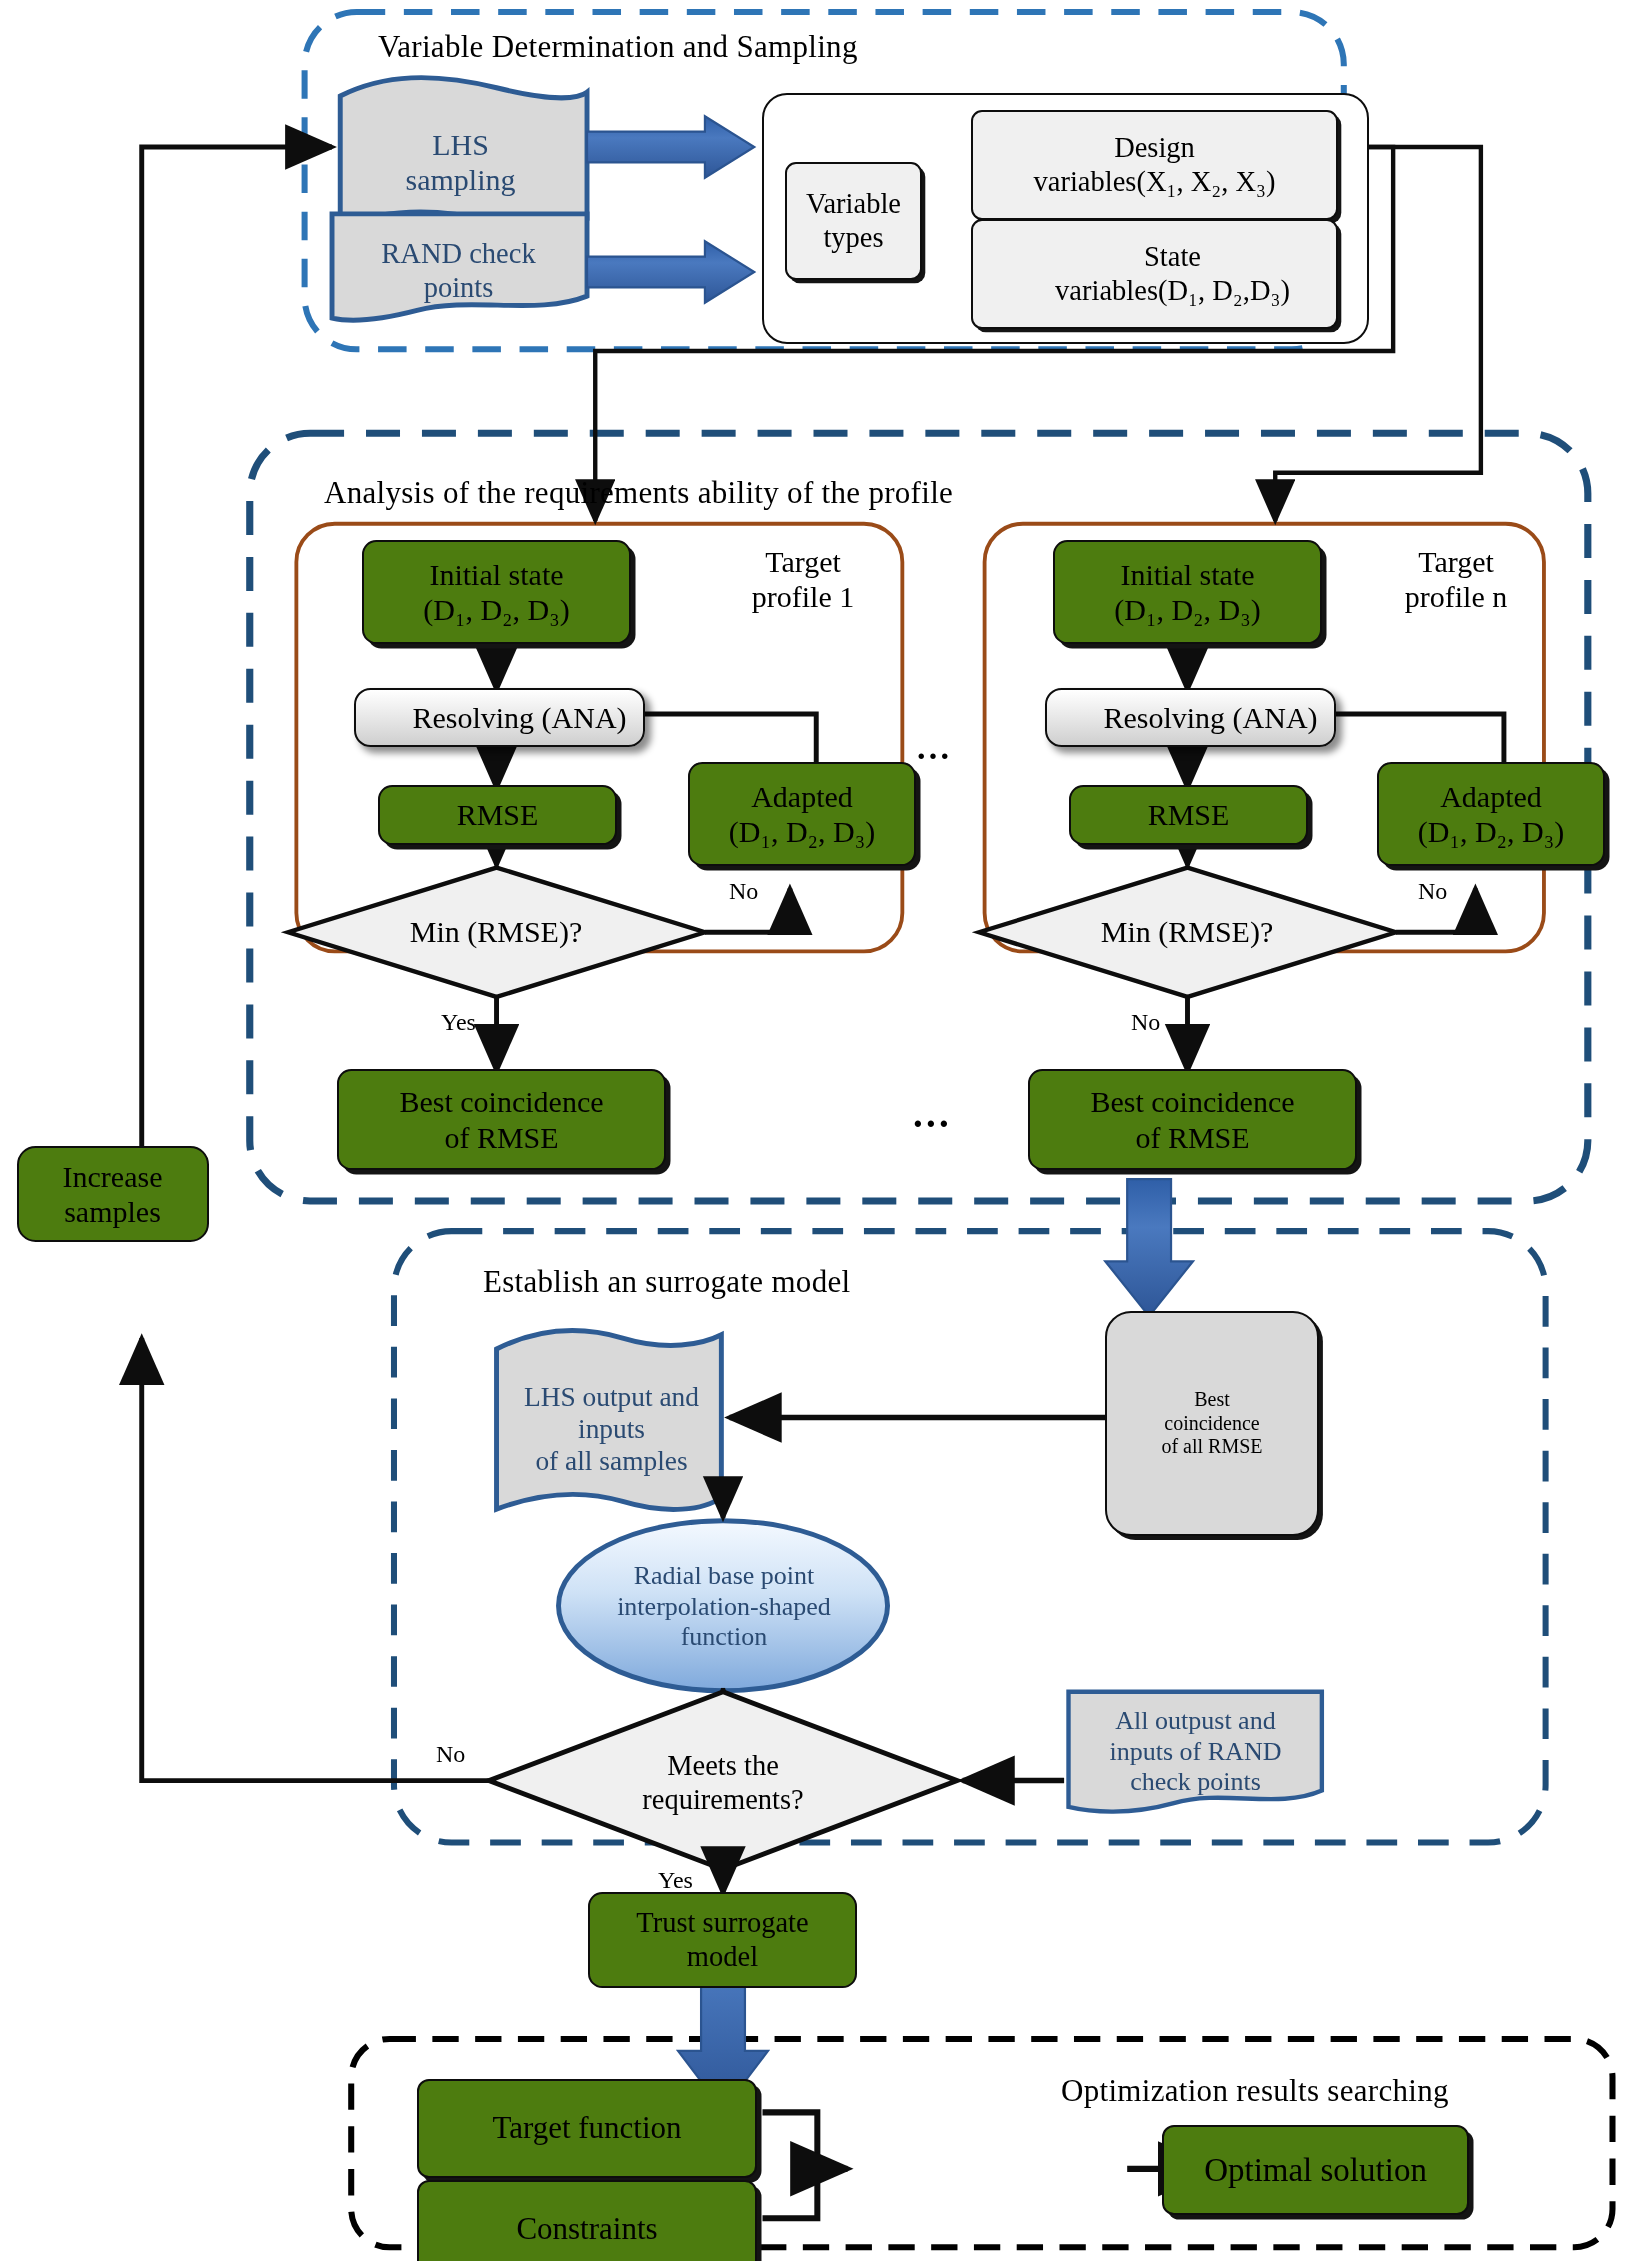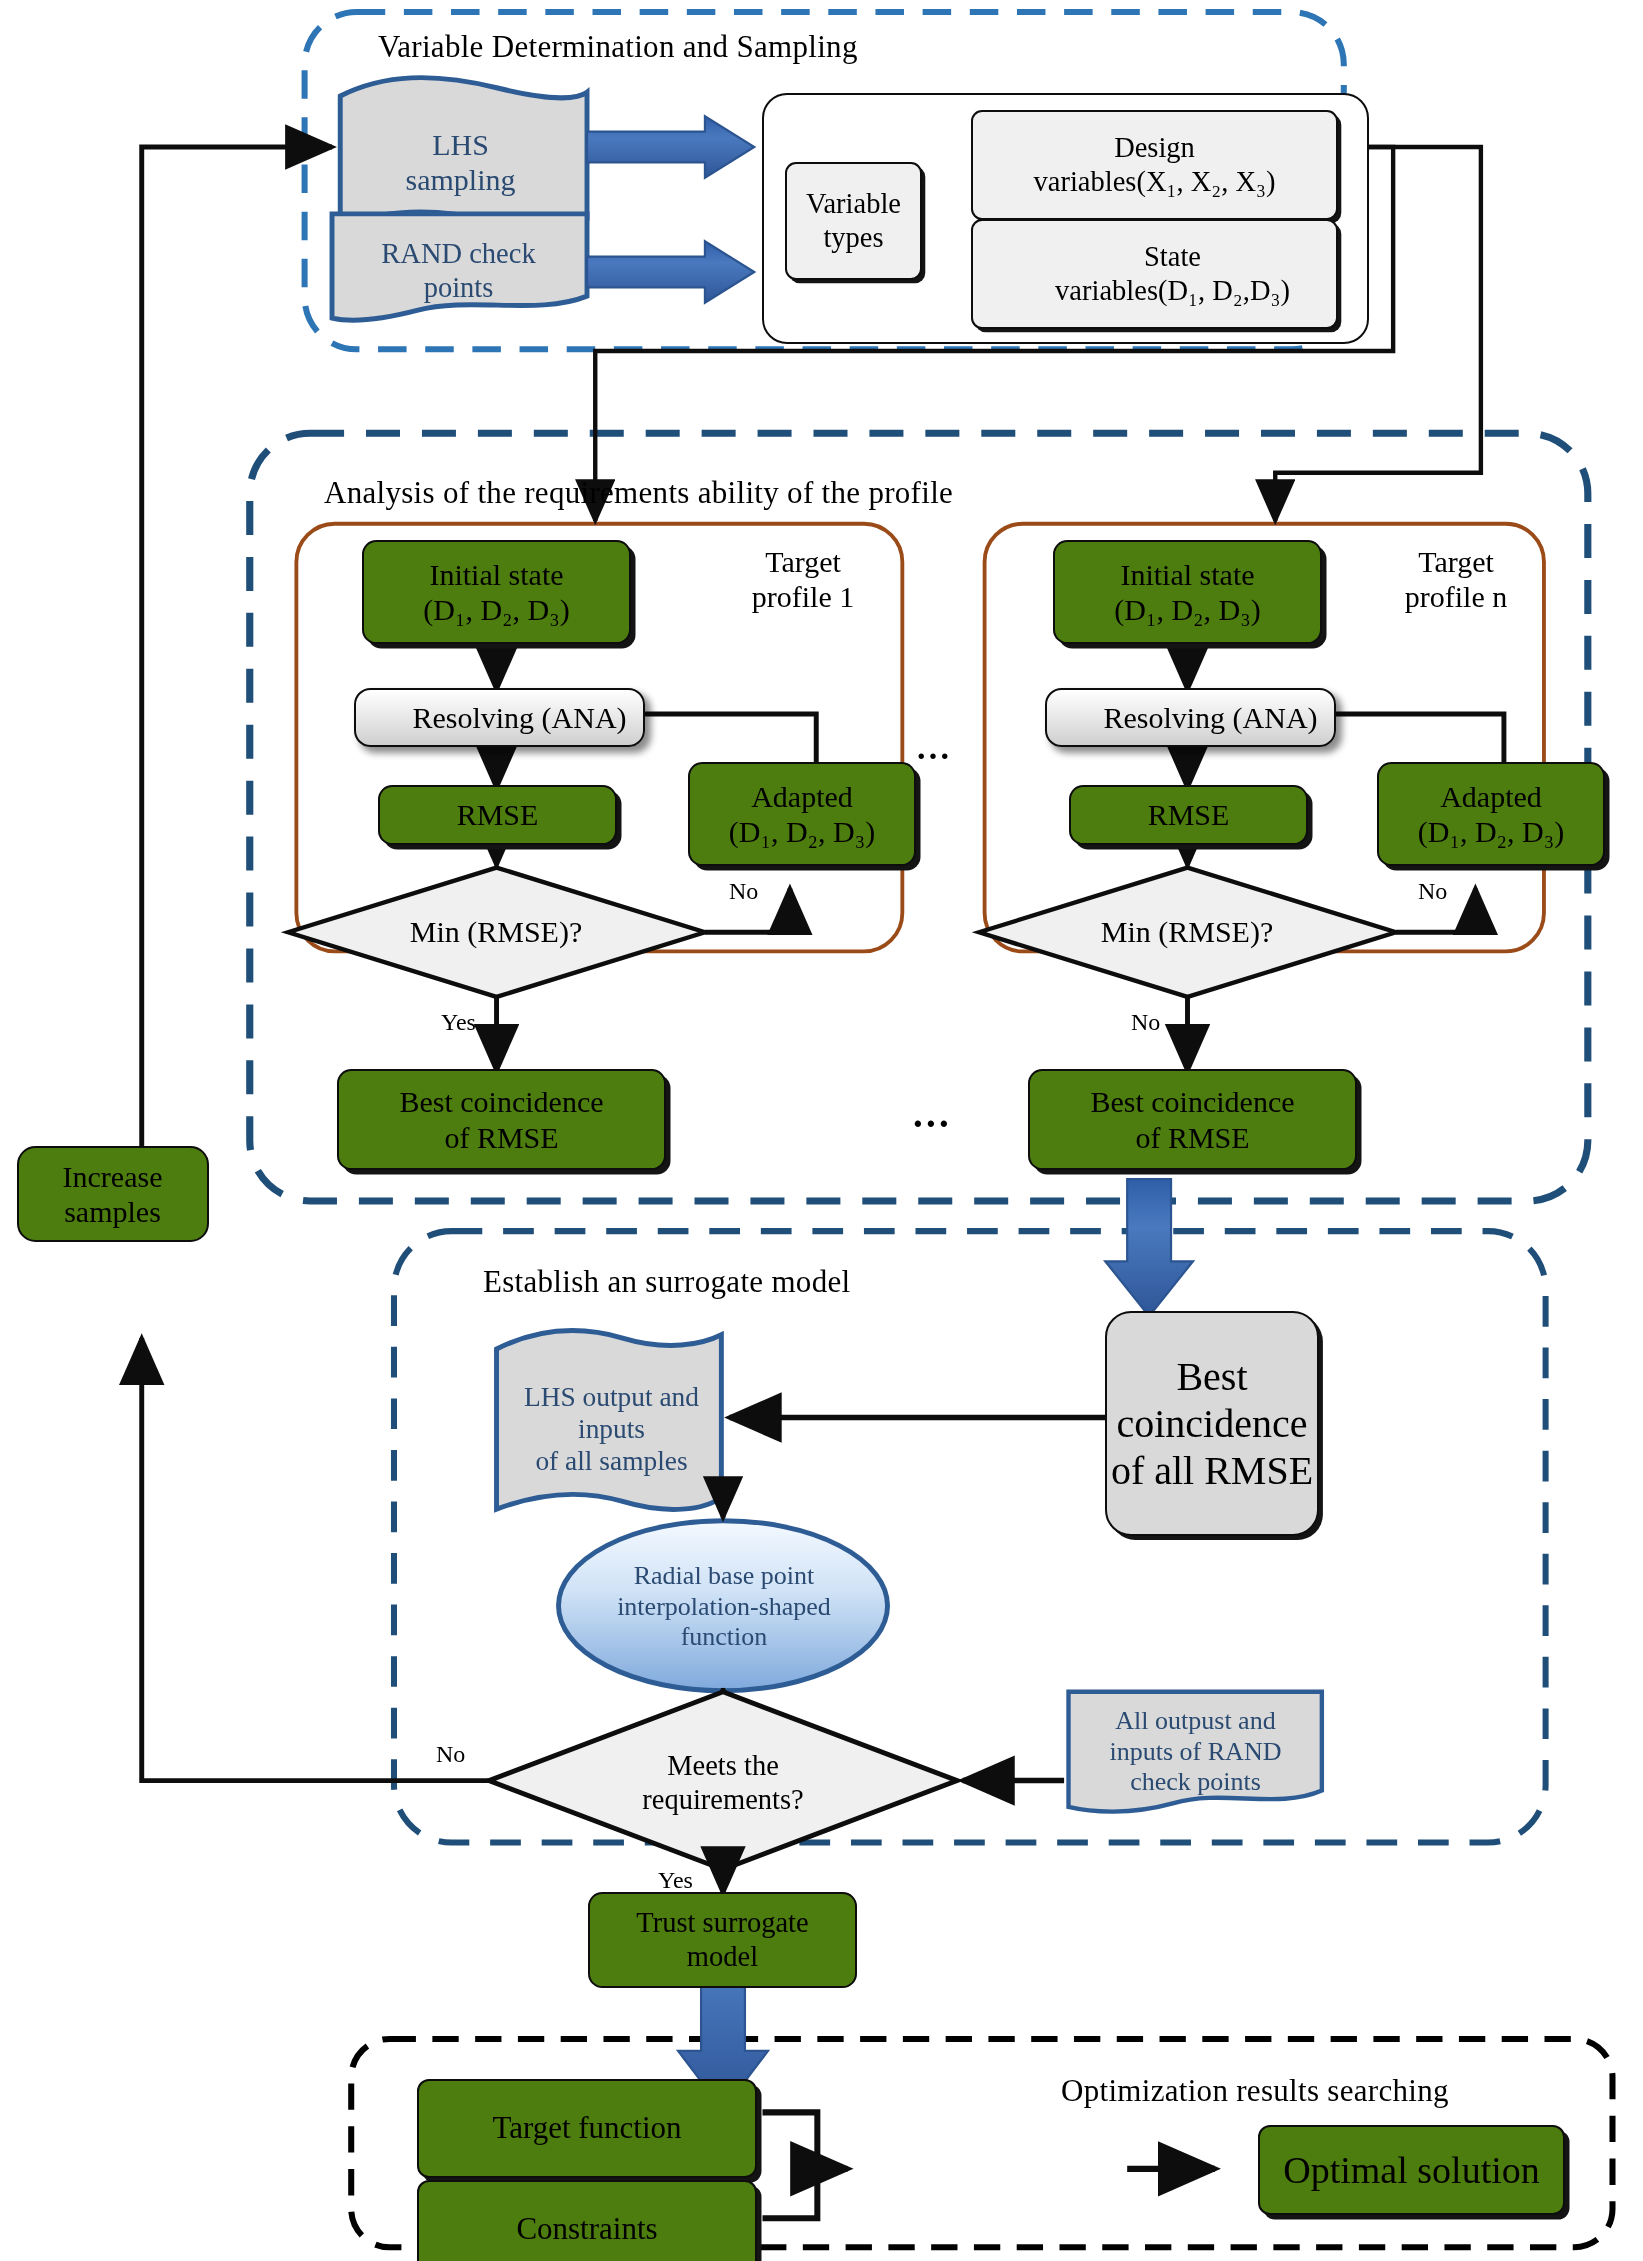--- a/index.html
+++ b/index.html
@@ -263,21 +263,21 @@
     <span>Best coincidence
 of RMSE</span>
   </div>
 
   <div class="dots" style="left:917px;top:729px;font-size:34px;">...</div>
   <div class="dots" style="left:913px;top:1091px;font-size:39px;">...</div>
 
   <div class="node bluetext" style="left:502px;top:1355px;width:219px;height:148px;font-size:27.4px;">LHS output and inputs
 of all samples</div>
 
-  <div class="box node" style="position:absolute;left:1105px;top:1311px;width:214px;height:225px;border-radius:26px;background:#d9d9d9;box-shadow:4.4px 4.4px 0 -0.5px #141414;font-size:40px;">
+  <div class="box node" style="position:absolute;left:1105px;top:1311px;width:214px;height:225px;border-radius:26px;background:#d9d9d9;box-shadow:4.4px 4.4px 0 -0.5px #141414;font-size:20px;">
     <span>Best
 coincidence
 of all RMSE</span>
   </div>
 
   <div class="node bluetext" style="left:565px;top:1552px;width:318px;height:110px;font-size:26px;">Radial base point
 interpolation-shaped
 function</div>
 
   <div class="node" style="left:616px;top:1750px;width:214px;height:66px;font-size:28.5px;">Meets the
@@ -297,18 +297,18 @@
 
   <div class="box node" style="position:absolute;left:417px;top:2079px;width:340px;height:99px;border-radius:12px;font-size:31px;">
     <span>Target function</span>
   </div>
 
   <div class="box node" style="position:absolute;left:417px;top:2180px;width:340px;height:99px;border-radius:12px;font-size:31px;">
     <span>Constraints</span>
   </div>
 
 
-  <div class="box node" style="position:absolute;left:1258px;top:2125px;width:307px;height:90px;border-radius:12px;font-size:38px;">
+  <div class="box node" style="position:absolute;left:1162px;top:2125px;width:307px;height:90px;border-radius:12px;font-size:33px;">
     <span>Optimal solution</span>
   </div>
 
 </div>
 
 
 </body></html>

